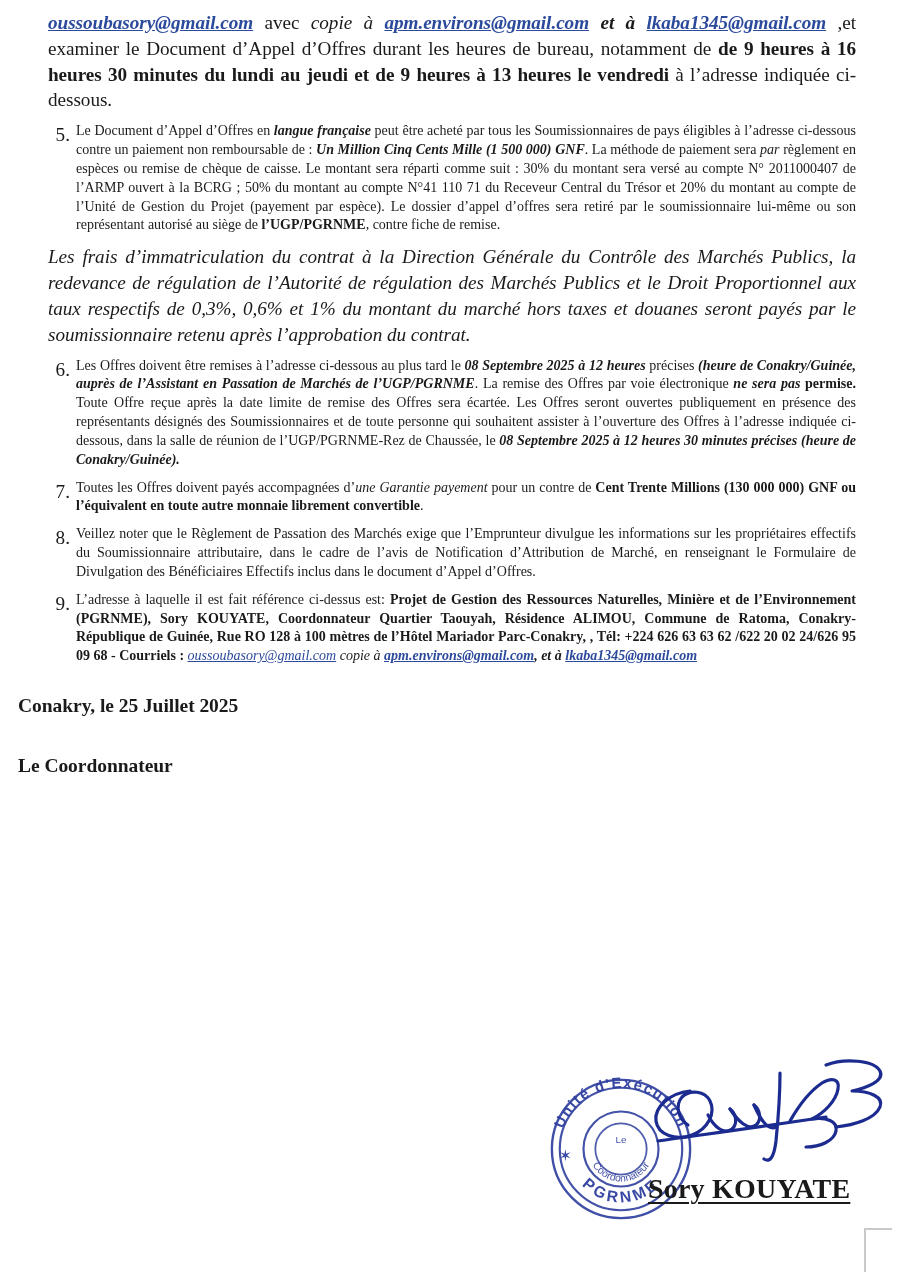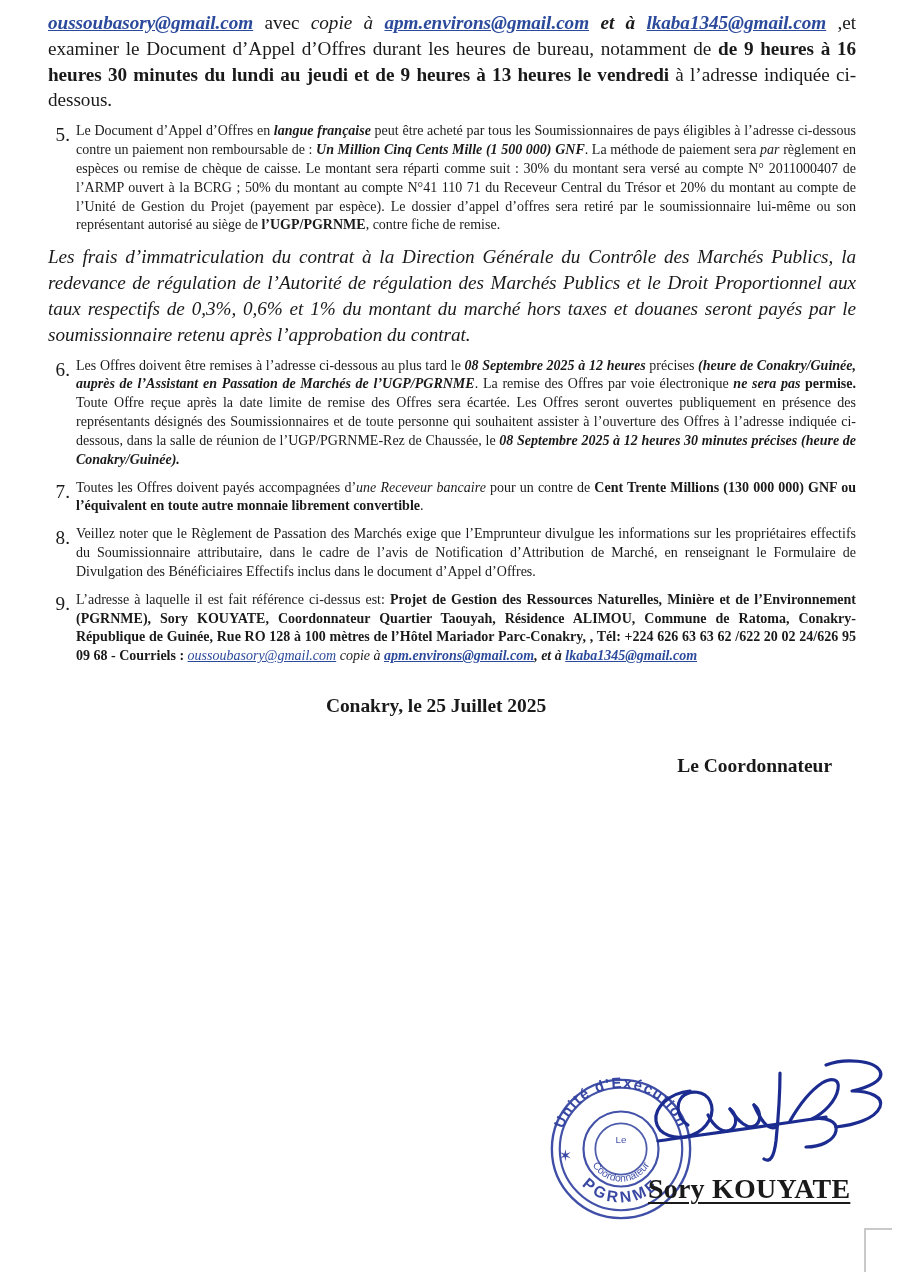--- a/index.html
+++ b/index.html
@@ -80,28 +80,28 @@
     text-decoration: underline;
     text-underline-offset: 1px;
   }
   .mail-i {
     color: #2c4a9c;
     font-style: italic;
     text-decoration: underline;
     text-underline-offset: 1px;
   }
   .right-line {
-    text-align: center;
+    text-align: left;
     font-weight: bold;
     font-size: 19.5px;
     margin: 0;
     padding-right: 8px;
   }
   .sign-head {
-    text-align: right;
+    text-align: left;
     font-weight: bold;
     font-size: 19.5px;
     margin: 0;
     padding-right: 30px;
   }
   .block-date { margin-top: 27px; }
   .block-coord { margin-top: 34px; }
 
   
   #sigzone {
@@ -164,21 +164,21 @@
 
     <p class="para-cont">Les frais d’immatriculation du contrat à la Direction Générale du Contrôle des Marchés Publics, la redevance de régulation de l’Autorité de régulation des Marchés Publics et le Droit Proportionnel aux taux respectifs de 0,3%, 0,6% et 1% du montant du marché hors taxes et douanes seront payés par le soumissionnaire retenu après l’approbation du contrat.</p>
 
     <div class="item">
       <span class="num">6.</span>
       <span class="txt"><span>Les Offres doivent être remises à l’adresse ci-dessous au plus tard le </span><span class="bi">08 Septembre 2025 à 12 heures</span><span> précises </span><span class="bi">(heure de Conakry/Guinée, auprès de l’Assistant en Passation de Marchés de l’UGP/PGRNME</span><span>. La remise des Offres par voie électronique </span><span class="bi">ne sera pas</span><b> permise.</b><span> Toute Offre reçue après la date limite de remise des Offres sera écartée. Les Offres seront ouvertes publiquement en présence des représentants désignés des Soumissionnaires et de toute personne qui souhaitent assister à l’ouverture des Offres à l’adresse indiquée ci-dessous, dans la salle de réunion de l’UGP/PGRNME-Rez de Chaussée, le </span><span class="bi">08 Septembre 2025 à 12 heures 30 minutes précises (heure de Conakry/Guinée).</span></span>
     </div>
 
     <div class="item">
       <span class="num">7.</span>
-      <span class="txt"><span>Toutes les Offres doivent payés accompagnées d’</span><i>une Receveur bancaire</i><span> pour un contre de </span><b>Cent Trente Millions (130 000 000) GNF ou l’équivalent en toute autre monnaie librement convertible</b><span>.</span></span>
+      <span class="txt"><span>Toutes les Offres doivent payés accompagnées d’</span><i>une Garantie payement</i><span> pour un contre de </span><b>Cent Trente Millions (130 000 000) GNF ou l’équivalent en toute autre monnaie librement convertible</b><span>.</span></span>
     </div>
 
     <div class="item">
       <span class="num">8.</span>
       <span class="txt">Veillez noter que le Règlement de Passation des Marchés exige que l’Emprunteur divulgue les informations sur les propriétaires effectifs du Soumissionnaire attributaire, dans le cadre de l’avis de Notification d’Attribution de Marché, en renseignant le Formulaire de Divulgation des Bénéficiaires Effectifs inclus dans le document d’Appel d’Offres.</span>
     </div>
 
     <div class="item">
       <span class="num">9.</span>
       <span class="txt"><span>L’adresse à laquelle il est fait référence ci-dessus est: </span><b>Projet de Gestion des Ressources Naturelles, Minière et de l’Environnement (PGRNME), Sory KOUYATE, Coordonnateur Quartier Taouyah, Résidence ALIMOU, Commune de Ratoma, Conakry-République de Guinée, Rue RO 128 à 100 mètres de l’Hôtel Mariador Parc-Conakry, , Tél: +224 626 63 63 62 /622 20 02 24/626 95 09 68 - Courriels : </b><a class="mail-i">oussoubasory@gmail.com</a><i> copie à </i><a class="mail">apm.environs@gmail.com</a><b><i>, et à </i></b><a class="mail">lkaba1345@gmail.com</a></span>

